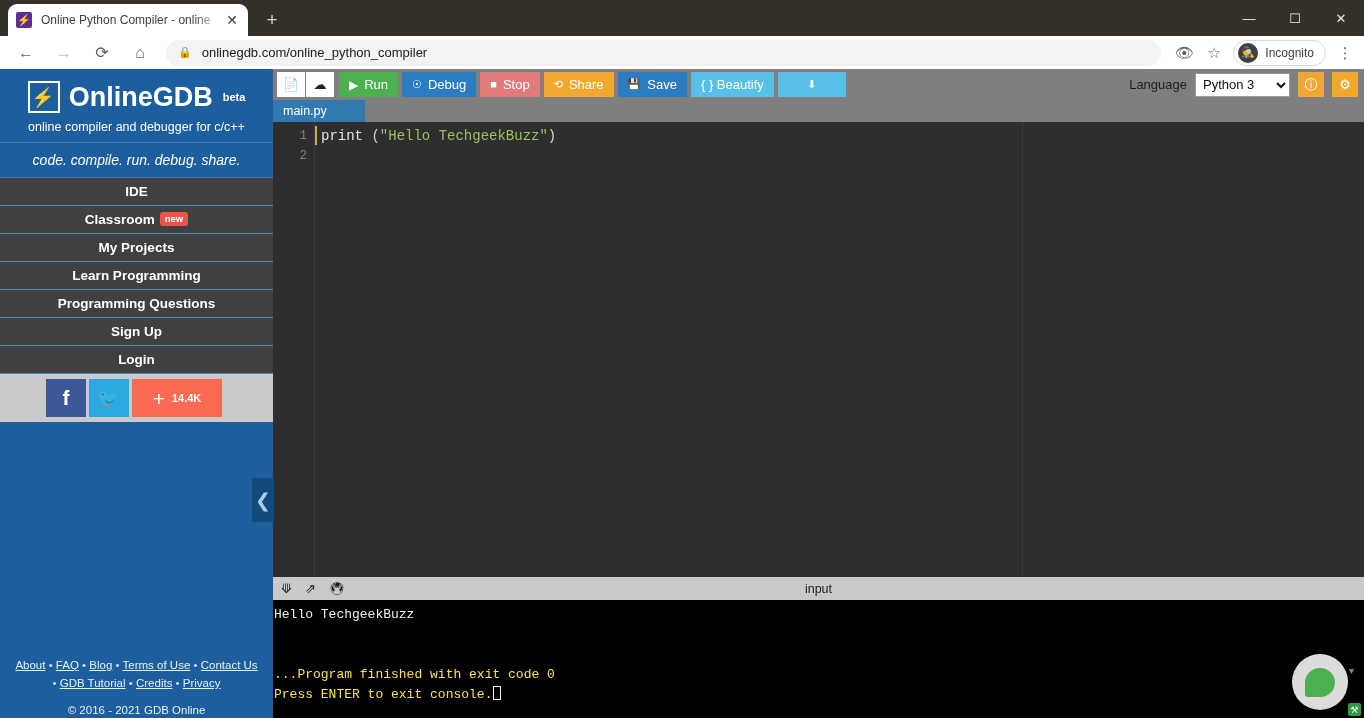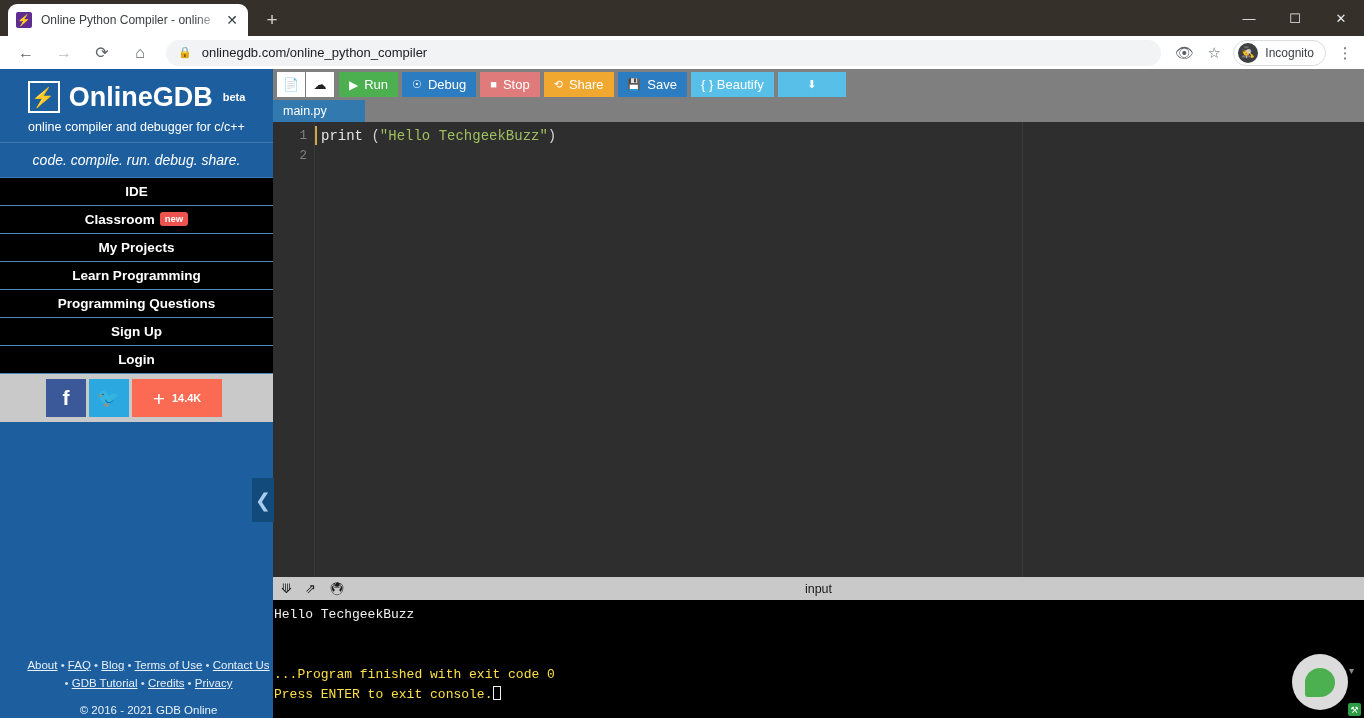--- a/index.html
+++ b/index.html
@@ -118,21 +118,21 @@
     color: #ffffff; font-size: 12.5px; margin-top: 7px;
   }
   .tagline {
     border-top: 1px solid #3d79ae; border-bottom: 1px solid #3d79ae;
     color: #fff; font-size: 14px; font-style: italic;
     text-align: center; padding: 9px 0;
   }
   .nav-item {
     height: 28px; line-height: 28px; text-align: center;
     color: #fff; font-size: 13.5px; font-weight: bold;
-    background: #000000; border-bottom: 1px solid #4a89bd;
+    background: #404040; border-bottom: 1px solid #4a89bd;
   }
   .badge-new {
     display: inline-block; background: #ef5350; color: #fff;
     font-size: 9.5px; font-weight: bold; border-radius: 3px;
     padding: 1px 5px; margin-left: 5px; vertical-align: 2px;
     line-height: 12px;
   }
   .social-bar {
     background: #c9c9c9; height: 48px;
     display: flex; align-items: center; padding-left: 46px; gap: 3px;
@@ -143,21 +143,21 @@
   }
   .soc.fb { width: 40px; background: #3b5998; font-size: 21px; font-weight: bold; }
   .soc.tw { width: 40px; background: #2ca8e0; font-size: 18px; }
   .soc.plus {
     width: 90px; background: #fb6a52; font-size: 11px; font-weight: bold;
     gap: 7px;
   }
   .soc.plus .pl { font-size: 21px; font-weight: 300; line-height: 1; }
   .side-fill { background: #1c5e9e; height: 168px; }
   .footer {
-    position: absolute; bottom: 0; left: 12px; width: 273px;
+    position: absolute; bottom: 0; left: 0; width: 273px;
     text-align: center; padding-bottom: 2px;
   }
   .footer a, .footer span {
     color: #e8f0f8; font-size: 11.5px; text-decoration: underline;
   }
   .footer .sep { text-decoration: none; color: #cfe0ef; }
   .footer .copy { text-decoration: none; color: #e8f0f8; display: block; margin-top: 13px; }
   .collapse-tab {
     position: absolute; left: 252px; top: 409px;
     width: 22px; height: 44px; background: #134a7c;
@@ -394,20 +394,28 @@
       <div class="btn save">
         <span class="ic">💾</span>
         <span>Save</span>
       </div>
       <div class="btn beautify">
         <span>{ } Beautify</span>
       </div>
       <div class="btn download">
         <span class="ic">⬇</span>
       </div>
+      <div class="lang-wrap">
+        <span class="lang-label">Language</span>
+        <select class="lang-select">
+          <option>Python 3</option>
+        </select>
+        <div class="tb-orange">ⓘ</div>
+        <div class="tb-orange">⚙</div>
+      </div>
     </div>
 
     <div class="tabbar">
       <div class="file-tab">
         <span>main.py</span>
       </div>
     </div>
 
     <div class="editor">
       <div class="gutter">

